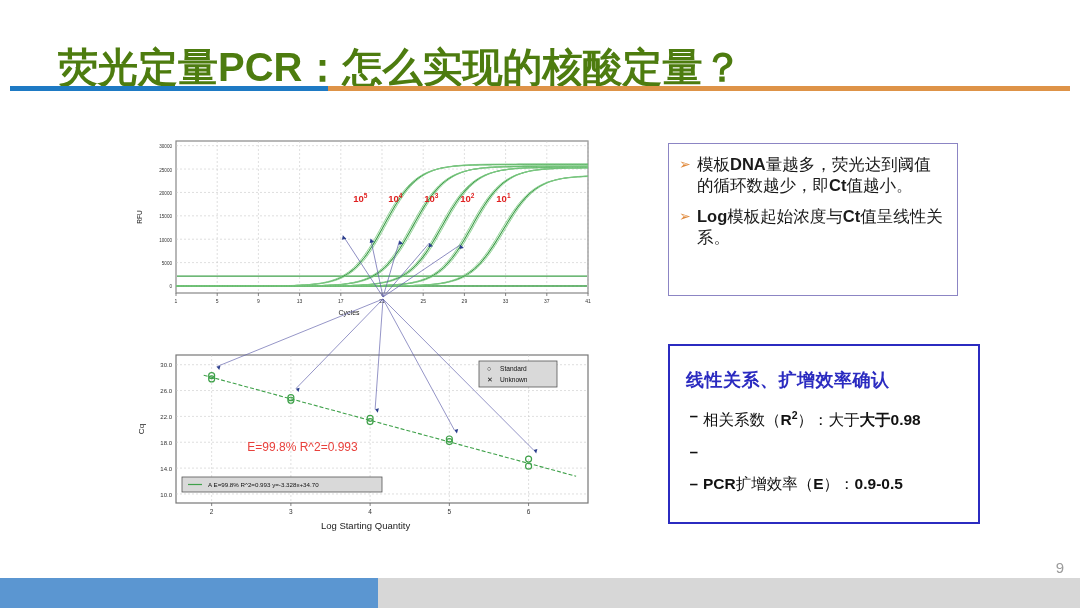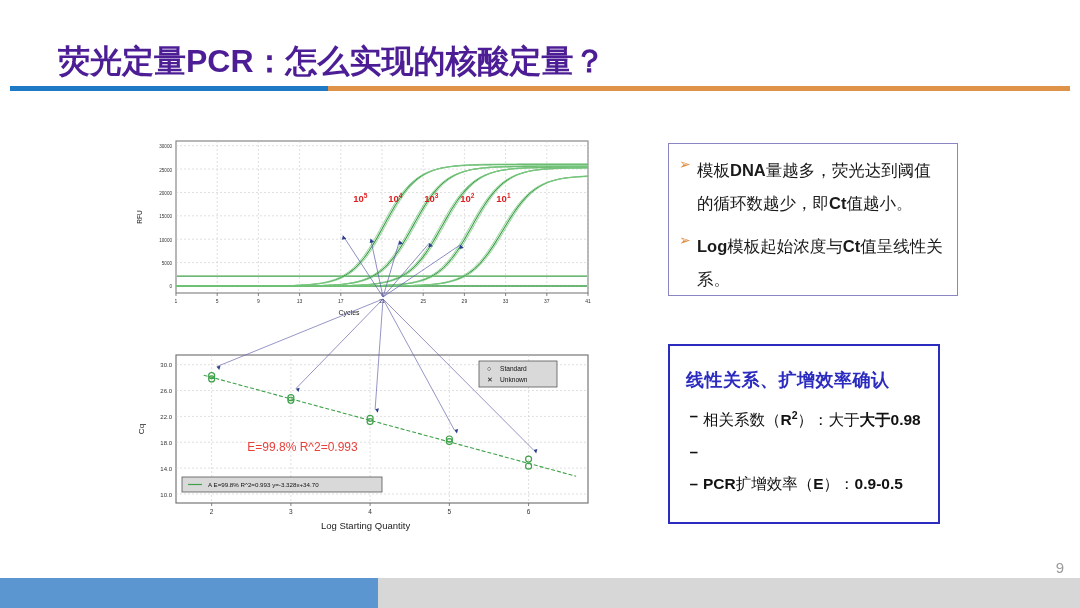--- a/index.html
+++ b/index.html
@@ -7,22 +7,22 @@
     width:1080px;height:608px;
     background:#ffffff;
     font-family:"Liberation Sans","DejaVu Sans",sans-serif;
     position:relative;overflow:hidden;
   }
   .slide{position:absolute;inset:0;background:#fff;}
 
   
   .title{
     position:absolute;left:58px;top:40px;
-    font-size:32px;font-weight:bold;
-    color:#4c1d95;
+    font-size:40px;font-weight:bold;
+    color:#4d7c0f;
     letter-spacing:0px;
     white-space:nowrap;
   }
   .rule{position:absolute;top:86px;height:5px;}
   .rule-blue{left:10px;width:318px;background:#1E7AC4;}
   .rule-orange{left:328px;width:742px;background:#DE9348;}
 
   
   .footer-gray{position:absolute;left:0;bottom:0;width:1080px;height:30px;background:#D7D7D7;}
   .footer-blue{position:absolute;left:0;bottom:0;width:378px;height:30px;background:#5B96D1;}
@@ -39,27 +39,27 @@
     left:668px;top:143px;width:290px;height:153px;
     border:1.5px solid #8C85C4;
     padding:10px 12px 0 10px;
   }
   .bullet-row{display:flex;align-items:flex-start;margin-bottom:10px;}
   .arrow{
     color:#E08A3C;font-size:14px;line-height:21px;
     width:18px;flex:0 0 18px;
   }
   .bullet-text{
-    font-size:16.5px;line-height:33px;color:#1a1a1a;
+    font-size:16.5px;line-height:21px;color:#1a1a1a;
     font-weight:normal;
   }
   .bullet-text b{font-weight:bold;}
 
   .box-lin{
-    left:668px;top:344px;width:272px;height:180px;
+    left:668px;top:344px;width:312px;height:180px;
     border:2px solid #2B2BC0;
     padding:22px 14px 0 16px;
   }
   .lin-title{
     color:#2B2BC0;font-size:18px;font-weight:bold;
     margin-bottom:12px;letter-spacing:.5px;
   }
   .lin-item{
     display:flex;align-items:flex-start;
     font-size:15.5px;line-height:23px;color:#111;

